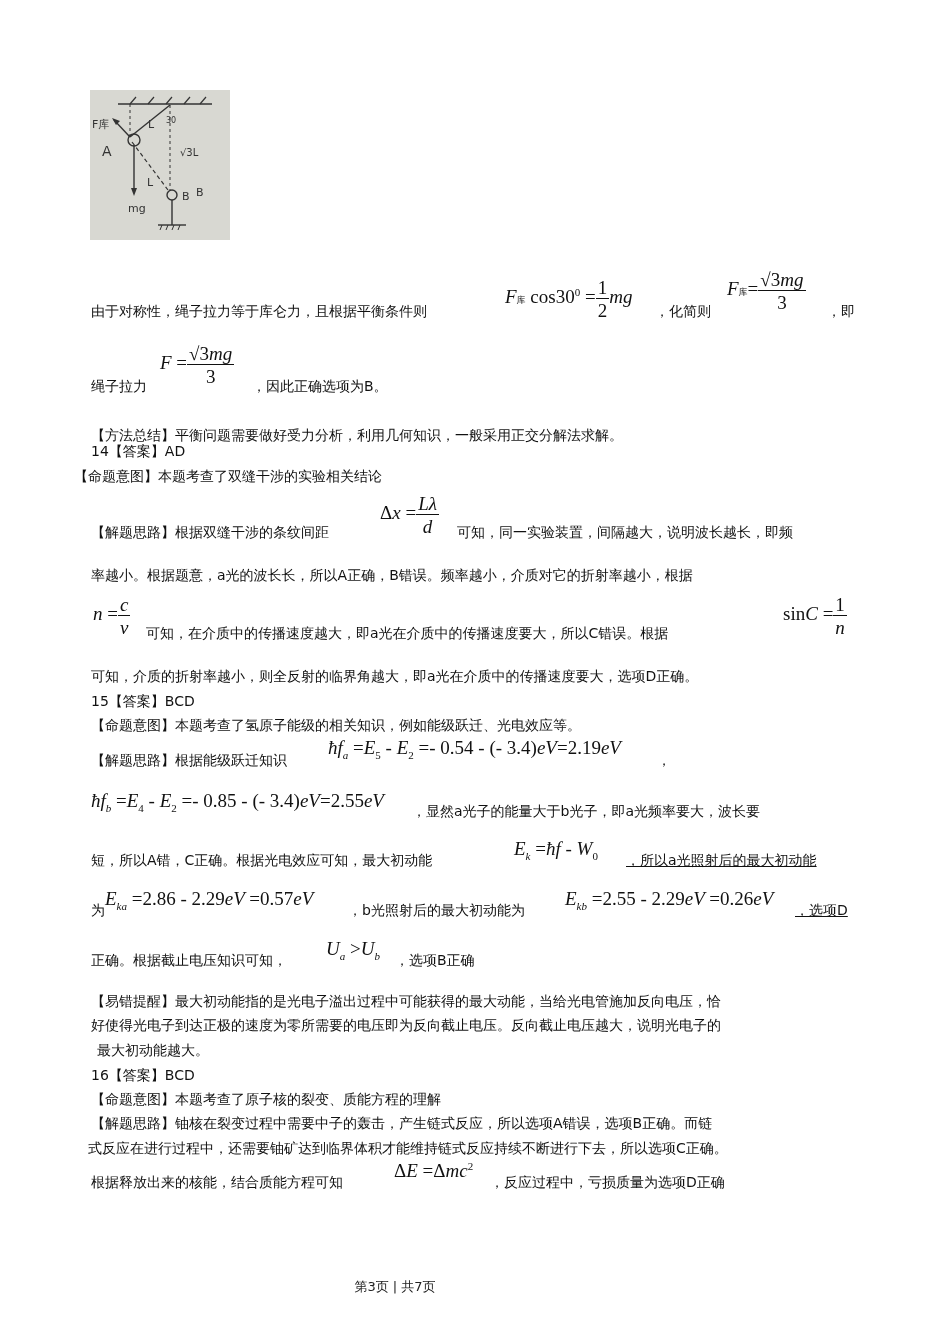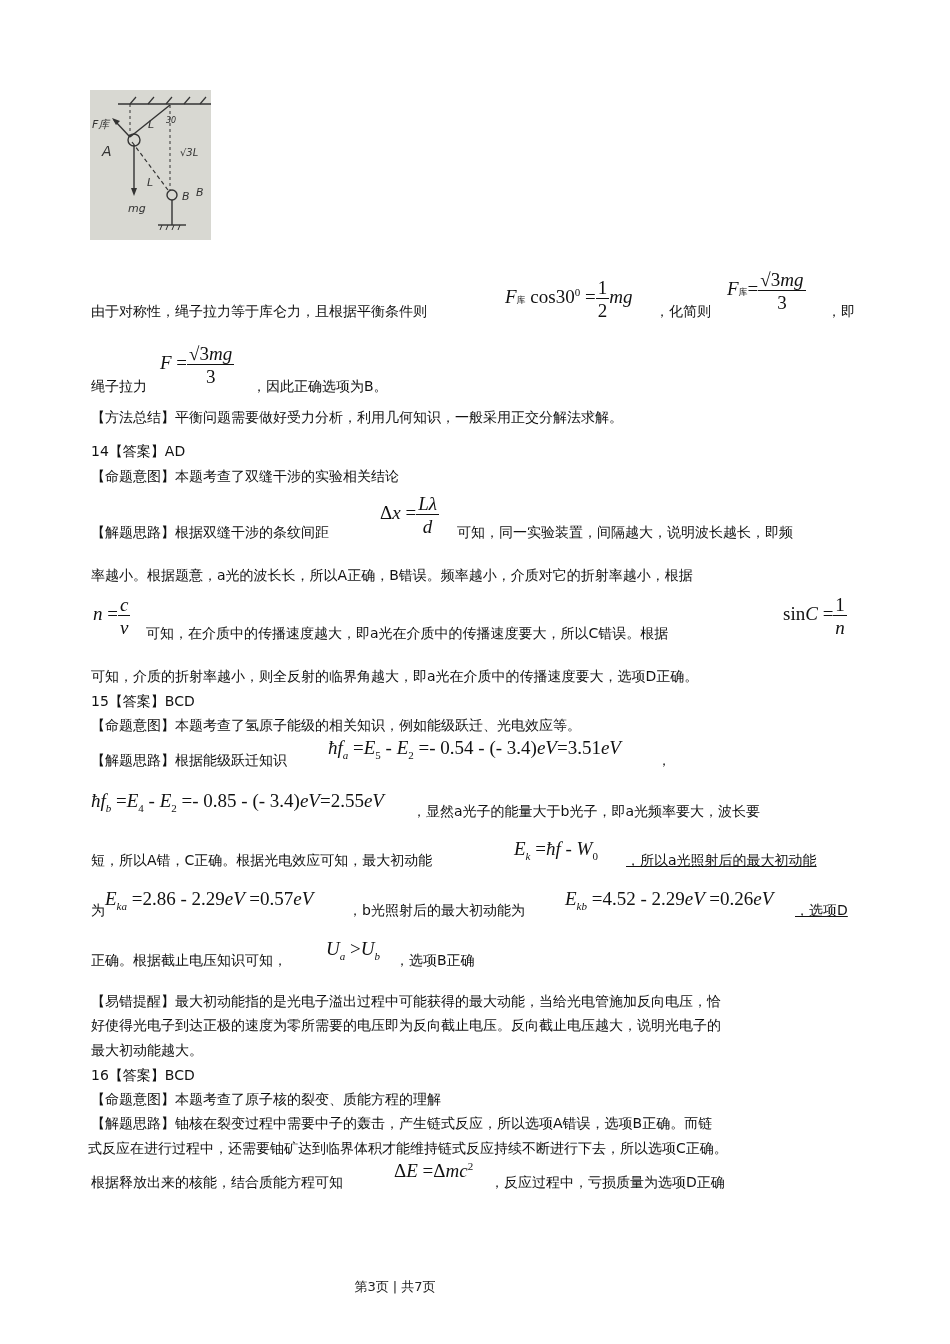--- a/index.html
+++ b/index.html
@@ -10,22 +10,22 @@
   }
   .abs { position: absolute; white-space: nowrap; }
   .math { font-family: "Liberation Serif", "DejaVu Serif", serif; font-size: 19px; font-style: italic; color: #111; }
   .math .up { font-style: normal; }
   .frac { display: inline-block; vertical-align: middle; text-align: center; line-height: 1; }
   .frac .num { display: block; border-bottom: 1px solid #111; padding: 0 2px 1px; }
   .frac .den { display: block; padding-top: 2px; }
   sub, sup { font-size: 11px; }
   .cjk-sub { font-size: 9px; font-style: normal; font-family: "DejaVu Sans", sans-serif; }
   .figure {
-    position: absolute; left: 90px; top: 90px; width: 121px; height: 150px;
-    background: #fdba74; overflow: hidden; font-style: italic;
+    position: absolute; left: 90px; top: 90px; width: 140px; height: 150px;
+    background: #fdba74; overflow: hidden;
   }
   .footer { position: absolute; top: 1278px; left: 0; width: 790px; text-align: center; font-size: 13px; color: #222; }
 </style>
 </head>
 <body>
 
 <div class="figure">
   <svg width="140" height="150" viewBox="0 0 140 150">
     <rect x="0" y="0" width="140" height="150" fill="#d8d8d2"></rect>
 
@@ -77,55 +77,55 @@
 <div class="abs" style="left:91px; top:303px;">由于对称性，绳子拉力等于库仑力，且根据平衡条件则</div>
 <div class="abs math" style="left:505px; top:278px;">F<span class="cjk-sub">库</span> <span class="up">cos</span><span class="up">30</span><sup class="up">0</sup> <span class="up">=</span><span class="frac up"><span class="num">1</span><span class="den">2</span></span><span>mg</span></div>
 <div class="abs" style="left:655px; top:303px;">，化简则</div>
 <div class="abs math" style="left:727px; top:270px;">F<span class="cjk-sub">库</span><span class="up">=</span><span class="frac"><span class="num"><span class="up">√3</span>mg</span><span class="den up">3</span></span></div>
 <div class="abs" style="left:827px; top:303px;">，即</div>
 
 <div class="abs" style="left:91px; top:378px;">绳子拉力</div>
 <div class="abs math" style="left:160px; top:344px;">F <span class="up">=</span><span class="frac"><span class="num"><span class="up">√3</span>mg</span><span class="den up">3</span></span></div>
 <div class="abs" style="left:252px; top:378px;">，因此正确选项为B。</div>
 
-<div class="abs" style="left:91px; top:409px;font-family:Liberation Mono, monospace;">【方法总结】平衡问题需要做好受力分析，利用几何知识，一般采用正交分解法求解。</div>
+<div class="abs" style="left:91px; top:427px;font-family:Liberation Mono, monospace;">【方法总结】平衡问题需要做好受力分析，利用几何知识，一般采用正交分解法求解。</div>
 
 <div class="abs" style="left:91px; top:443px;">14【答案】AD</div>
-<div class="abs" style="left:91px; top:468px;">【命题意图】本题考查了双缝干涉的实验相关结论</div>
+<div class="abs" style="left:74px; top:468px;">【命题意图】本题考查了双缝干涉的实验相关结论</div>
 <div class="abs" style="left:91px; top:524px;">【解题思路】根据双缝干涉的条纹间距</div>
 <div class="abs math" style="left:380px; top:494px;"><span class="up">Δ</span>x <span class="up">=</span><span class="frac"><span class="num">Lλ</span><span class="den">d</span></span></div>
 <div class="abs" style="left:457px; top:524px;">可知，同一实验装置，间隔越大，说明波长越长，即频</div>
 <div class="abs" style="left:91px; top:567px;">率越小。根据题意，a光的波长长，所以A正确，B错误。频率越小，介质对它的折射率越小，根据</div>
 <div class="abs math" style="left:93px; top:595px;">n <span class="up">=</span><span class="frac"><span class="num">c</span><span class="den">v</span></span></div>
 <div class="abs" style="left:146px; top:625px;">可知，在介质中的传播速度越大，即a光在介质中的传播速度要大，所以C错误。根据</div>
 <div class="abs math" style="left:783px; top:595px;"><span class="up">sin</span>C <span class="up">=</span><span class="frac"><span class="num up">1</span><span class="den">n</span></span></div>
 <div class="abs" style="left:91px; top:668px;">可知，介质的折射率越小，则全反射的临界角越大，即a光在介质中的传播速度要大，选项D正确。</div>
 
 <div class="abs" style="left:91px; top:693px;">15【答案】BCD</div>
 <div class="abs" style="left:91px; top:717px;">【命题意图】本题考查了氢原子能级的相关知识，例如能级跃迁、光电效应等。</div>
 <div class="abs" style="left:91px; top:752px;">【解题思路】根据能级跃迁知识</div>
-<div class="abs math" style="left:328px; top:737px;">ħf<sub>a</sub> <span class="up">=</span>E<sub class="up">5</sub> <span class="up">- </span>E<sub class="up">2</sub> <span class="up">=- 0.54 - (- 3.4)</span>eV<span class="up">=3.51</span>eV</div>
+<div class="abs math" style="left:328px; top:737px;">ħf<sub>a</sub> <span class="up">=</span>E<sub class="up">5</sub> <span class="up">- </span>E<sub class="up">2</sub> <span class="up">=- 0.54 - (- 3.4)</span>eV<span class="up">=2.19</span>eV</div>
 <div class="abs" style="left:657px; top:752px;">，</div>
 <div class="abs math" style="left:91px; top:790px;">ħf<sub>b</sub> <span class="up">=</span>E<sub class="up">4</sub> <span class="up">- </span>E<sub class="up">2</sub> <span class="up">=- 0.85 - (- 3.4)</span>eV<span class="up">=2.55</span>eV</div>
 <div class="abs" style="left:412px; top:803px;">，显然a光子的能量大于b光子，即a光频率要大，波长要</div>
 <div class="abs" style="left:91px; top:852px;">短，所以A错，C正确。根据光电效应可知，最大初动能</div>
 <div class="abs math" style="left:514px; top:838px;">E<sub>k</sub> <span class="up">=</span>ħf <span class="up">- </span>W<sub class="up">0</sub></div>
 <div class="abs" style="left:626px; top:852px;text-decoration:underline;">，所以a光照射后的最大初动能</div>
 <div class="abs" style="left:91px; top:902px;">为</div>
 <div class="abs math" style="left:105px; top:888px;">E<sub>ka</sub> <span class="up">=2.86 - 2.29</span>eV <span class="up">=0.57</span>eV</div>
 <div class="abs" style="left:348px; top:902px;">，b光照射后的最大初动能为</div>
-<div class="abs math" style="left:565px; top:888px;">E<sub>kb</sub> <span class="up">=4.52 - 2.29</span>eV <span class="up">=0.26</span>eV</div>
+<div class="abs math" style="left:565px; top:888px;">E<sub>kb</sub> <span class="up">=2.55 - 2.29</span>eV <span class="up">=0.26</span>eV</div>
 <div class="abs" style="left:795px; top:902px;text-decoration:underline;">，选项D</div>
 <div class="abs" style="left:91px; top:952px;">正确。根据截止电压知识可知，</div>
 <div class="abs math" style="left:326px; top:938px;">U<sub>a</sub> <span class="up">&gt;</span>U<sub>b</sub></div>
 <div class="abs" style="left:395px; top:952px;">，选项B正确</div>
 
 <div class="abs" style="left:91px; top:993px;">【易错提醒】最大初动能指的是光电子溢出过程中可能获得的最大动能，当给光电管施加反向电压，恰</div>
 <div class="abs" style="left:91px; top:1017px;">好使得光电子到达正极的速度为零所需要的电压即为反向截止电压。反向截止电压越大，说明光电子的</div>
-<div class="abs" style="left:91px; top:1042px;text-align:center;">最大初动能越大。</div>
+<div class="abs" style="left:97px; top:1042px;text-align:center;">最大初动能越大。</div>
 
 <div class="abs" style="left:91px; top:1067px;">16【答案】BCD</div>
 <div class="abs" style="left:91px; top:1091px;">【命题意图】本题考查了原子核的裂变、质能方程的理解</div>
 <div class="abs" style="left:91px; top:1115px;">【解题思路】铀核在裂变过程中需要中子的轰击，产生链式反应，所以选项A错误，选项B正确。而链</div>
 <div class="abs" style="left:88px; top:1140px;">式反应在进行过程中，还需要铀矿达到临界体积才能维持链式反应持续不断进行下去，所以选项C正确。</div>
 <div class="abs" style="left:91px; top:1174px;">根据释放出来的核能，结合质能方程可知</div>
 <div class="abs math" style="left:394px; top:1160px;"><span class="up">Δ</span>E <span class="up">=Δ</span>mc<sup class="up">2</sup></div>
 <div class="abs" style="left:490px; top:1174px;">，反应过程中，亏损质量为选项D正确</div>
 
 <div class="footer">第3页 | 共7页</div>

